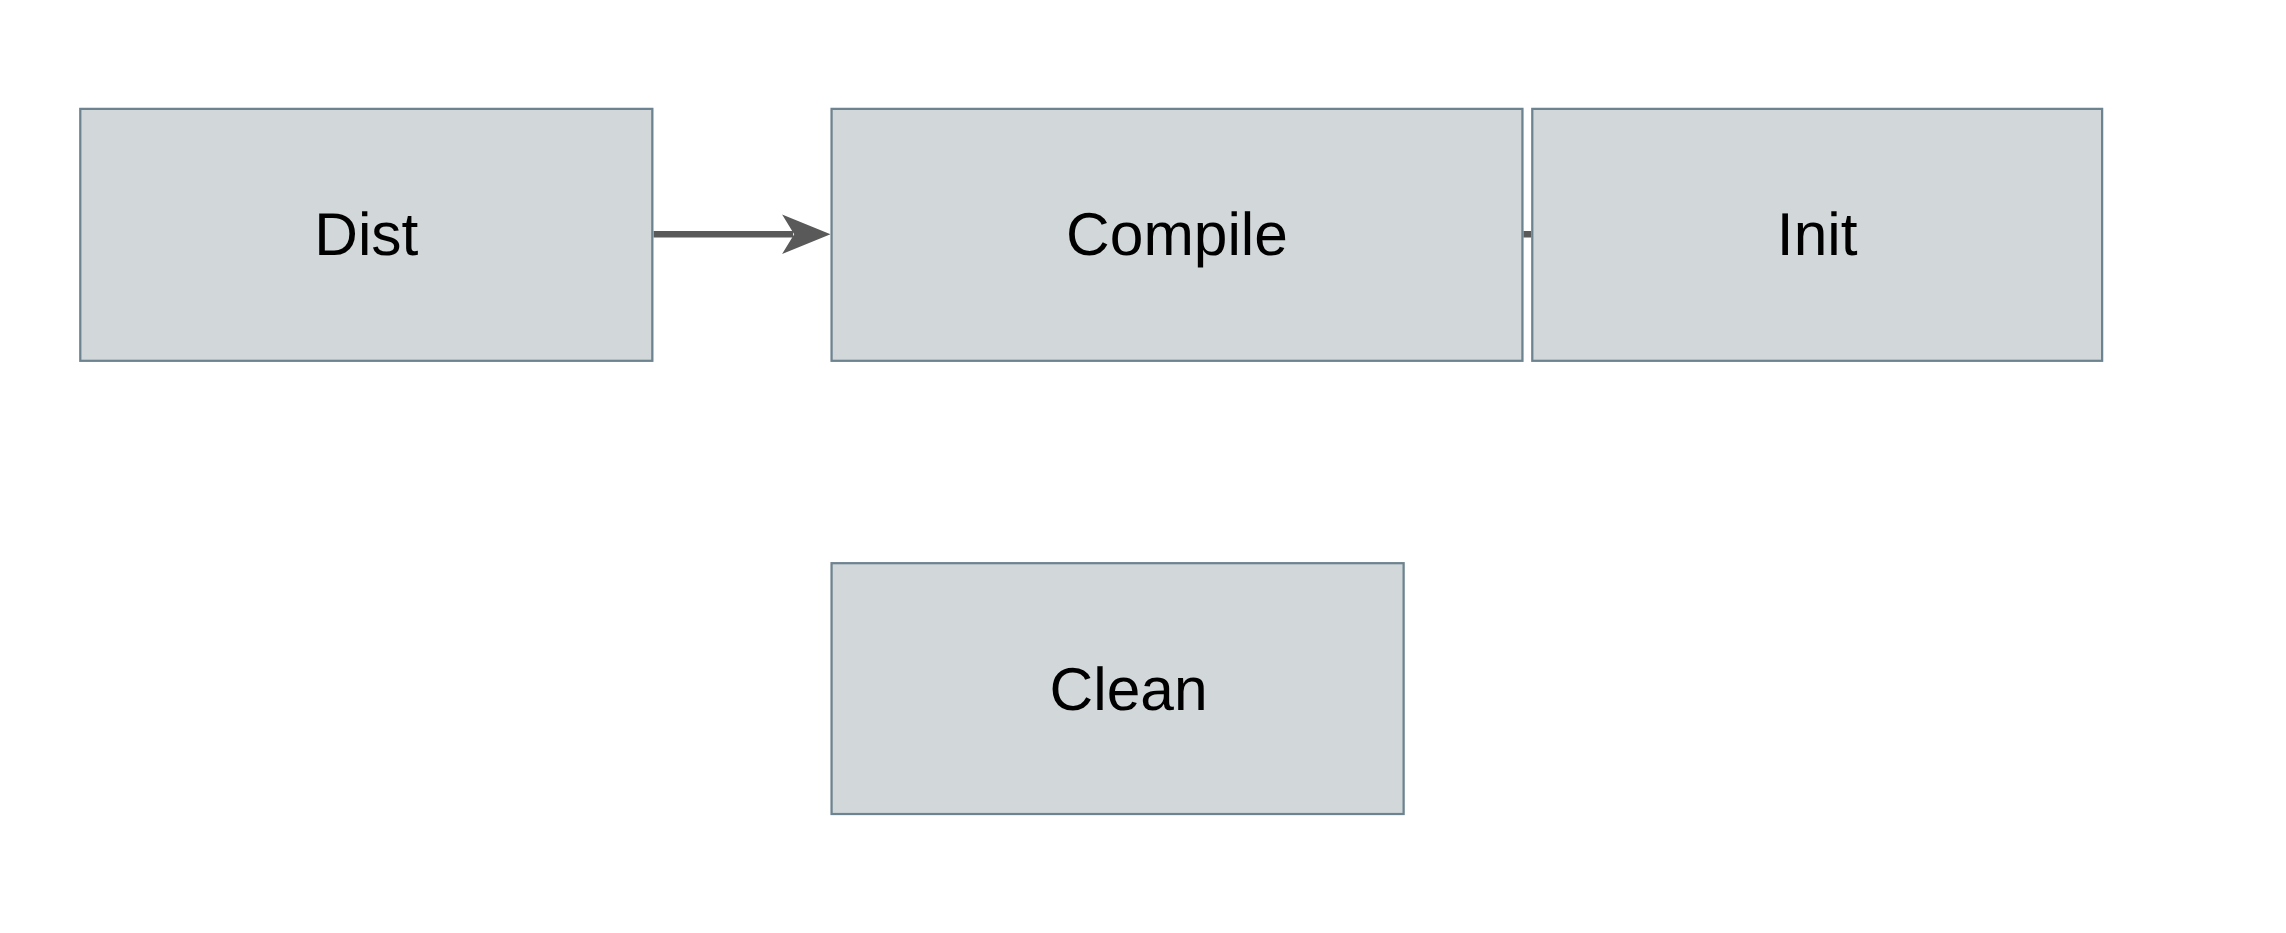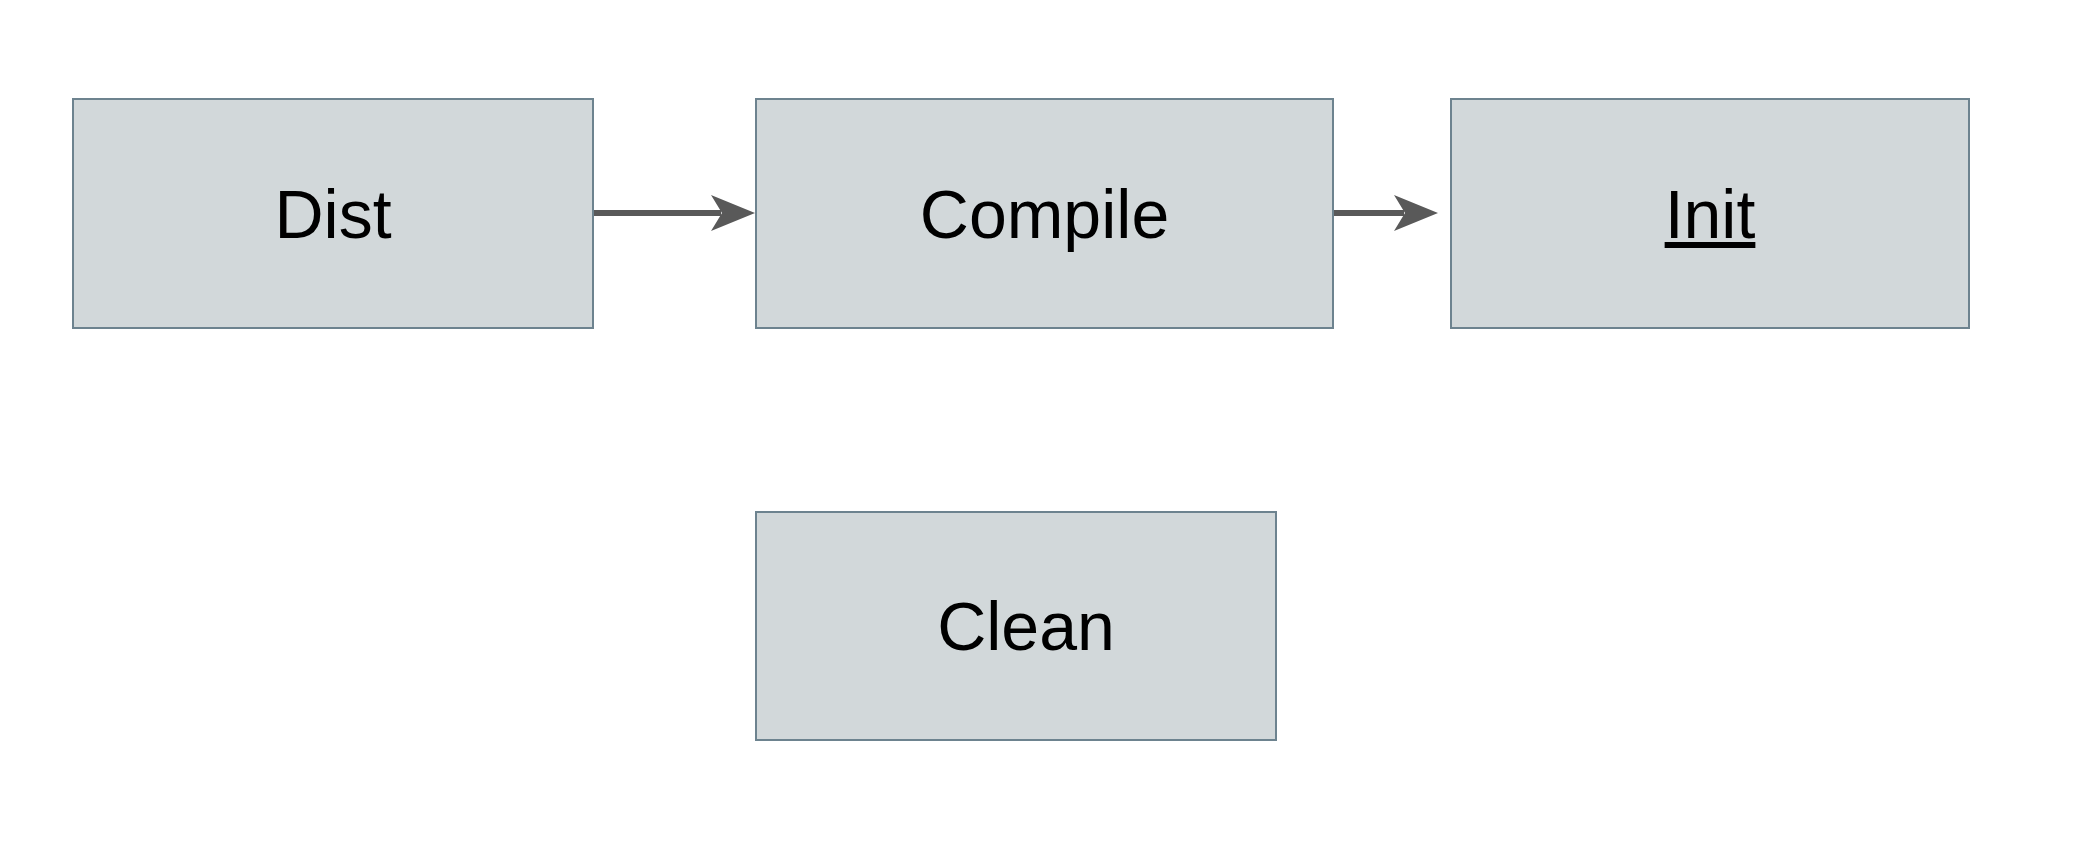--- a/index.html
+++ b/index.html
@@ -36,28 +36,28 @@
   .node {
     position: absolute;
     background: var(--node-fill);
     border: 2px solid var(--node-border);
     display: flex;
     align-items: center;
     justify-content: center;
   }
   .node-label {
     color: var(--text-color);
-    font-size: 68px;
+    font-size: 55px;
     font-weight: 400;
     line-height: 1;
     white-space: nowrap;
   }
   #node-dist    { left: 72px;   top: 98px;  width: 522px; height: 231px; }
-  #node-compile { left: 755px;  top: 98px;  width: 579px; height: 231px; }
-  #node-init    { left: 1450px; top: 98px;  width: 520px; height: 231px; text-decoration: underline; }
+  #node-compile { left: 755px;  top: 98px;  width: 630px; height: 231px; }
+  #node-init    { left: 1392px; top: 98px;  width: 520px; height: 231px; }
   #node-clean   { left: 755px;  top: 511px; width: 522px; height: 230px; padding-left: 20px; }
 </style>
 </head>
 <body>
 
 <div class="canvas">
 
   <svg class="edges" viewBox="0 0 2078 848" xmlns="http://www.w3.org/2000/svg" aria-hidden="true">
     <g>
       <line x1="594" y1="213" x2="721" y2="213"></line>

